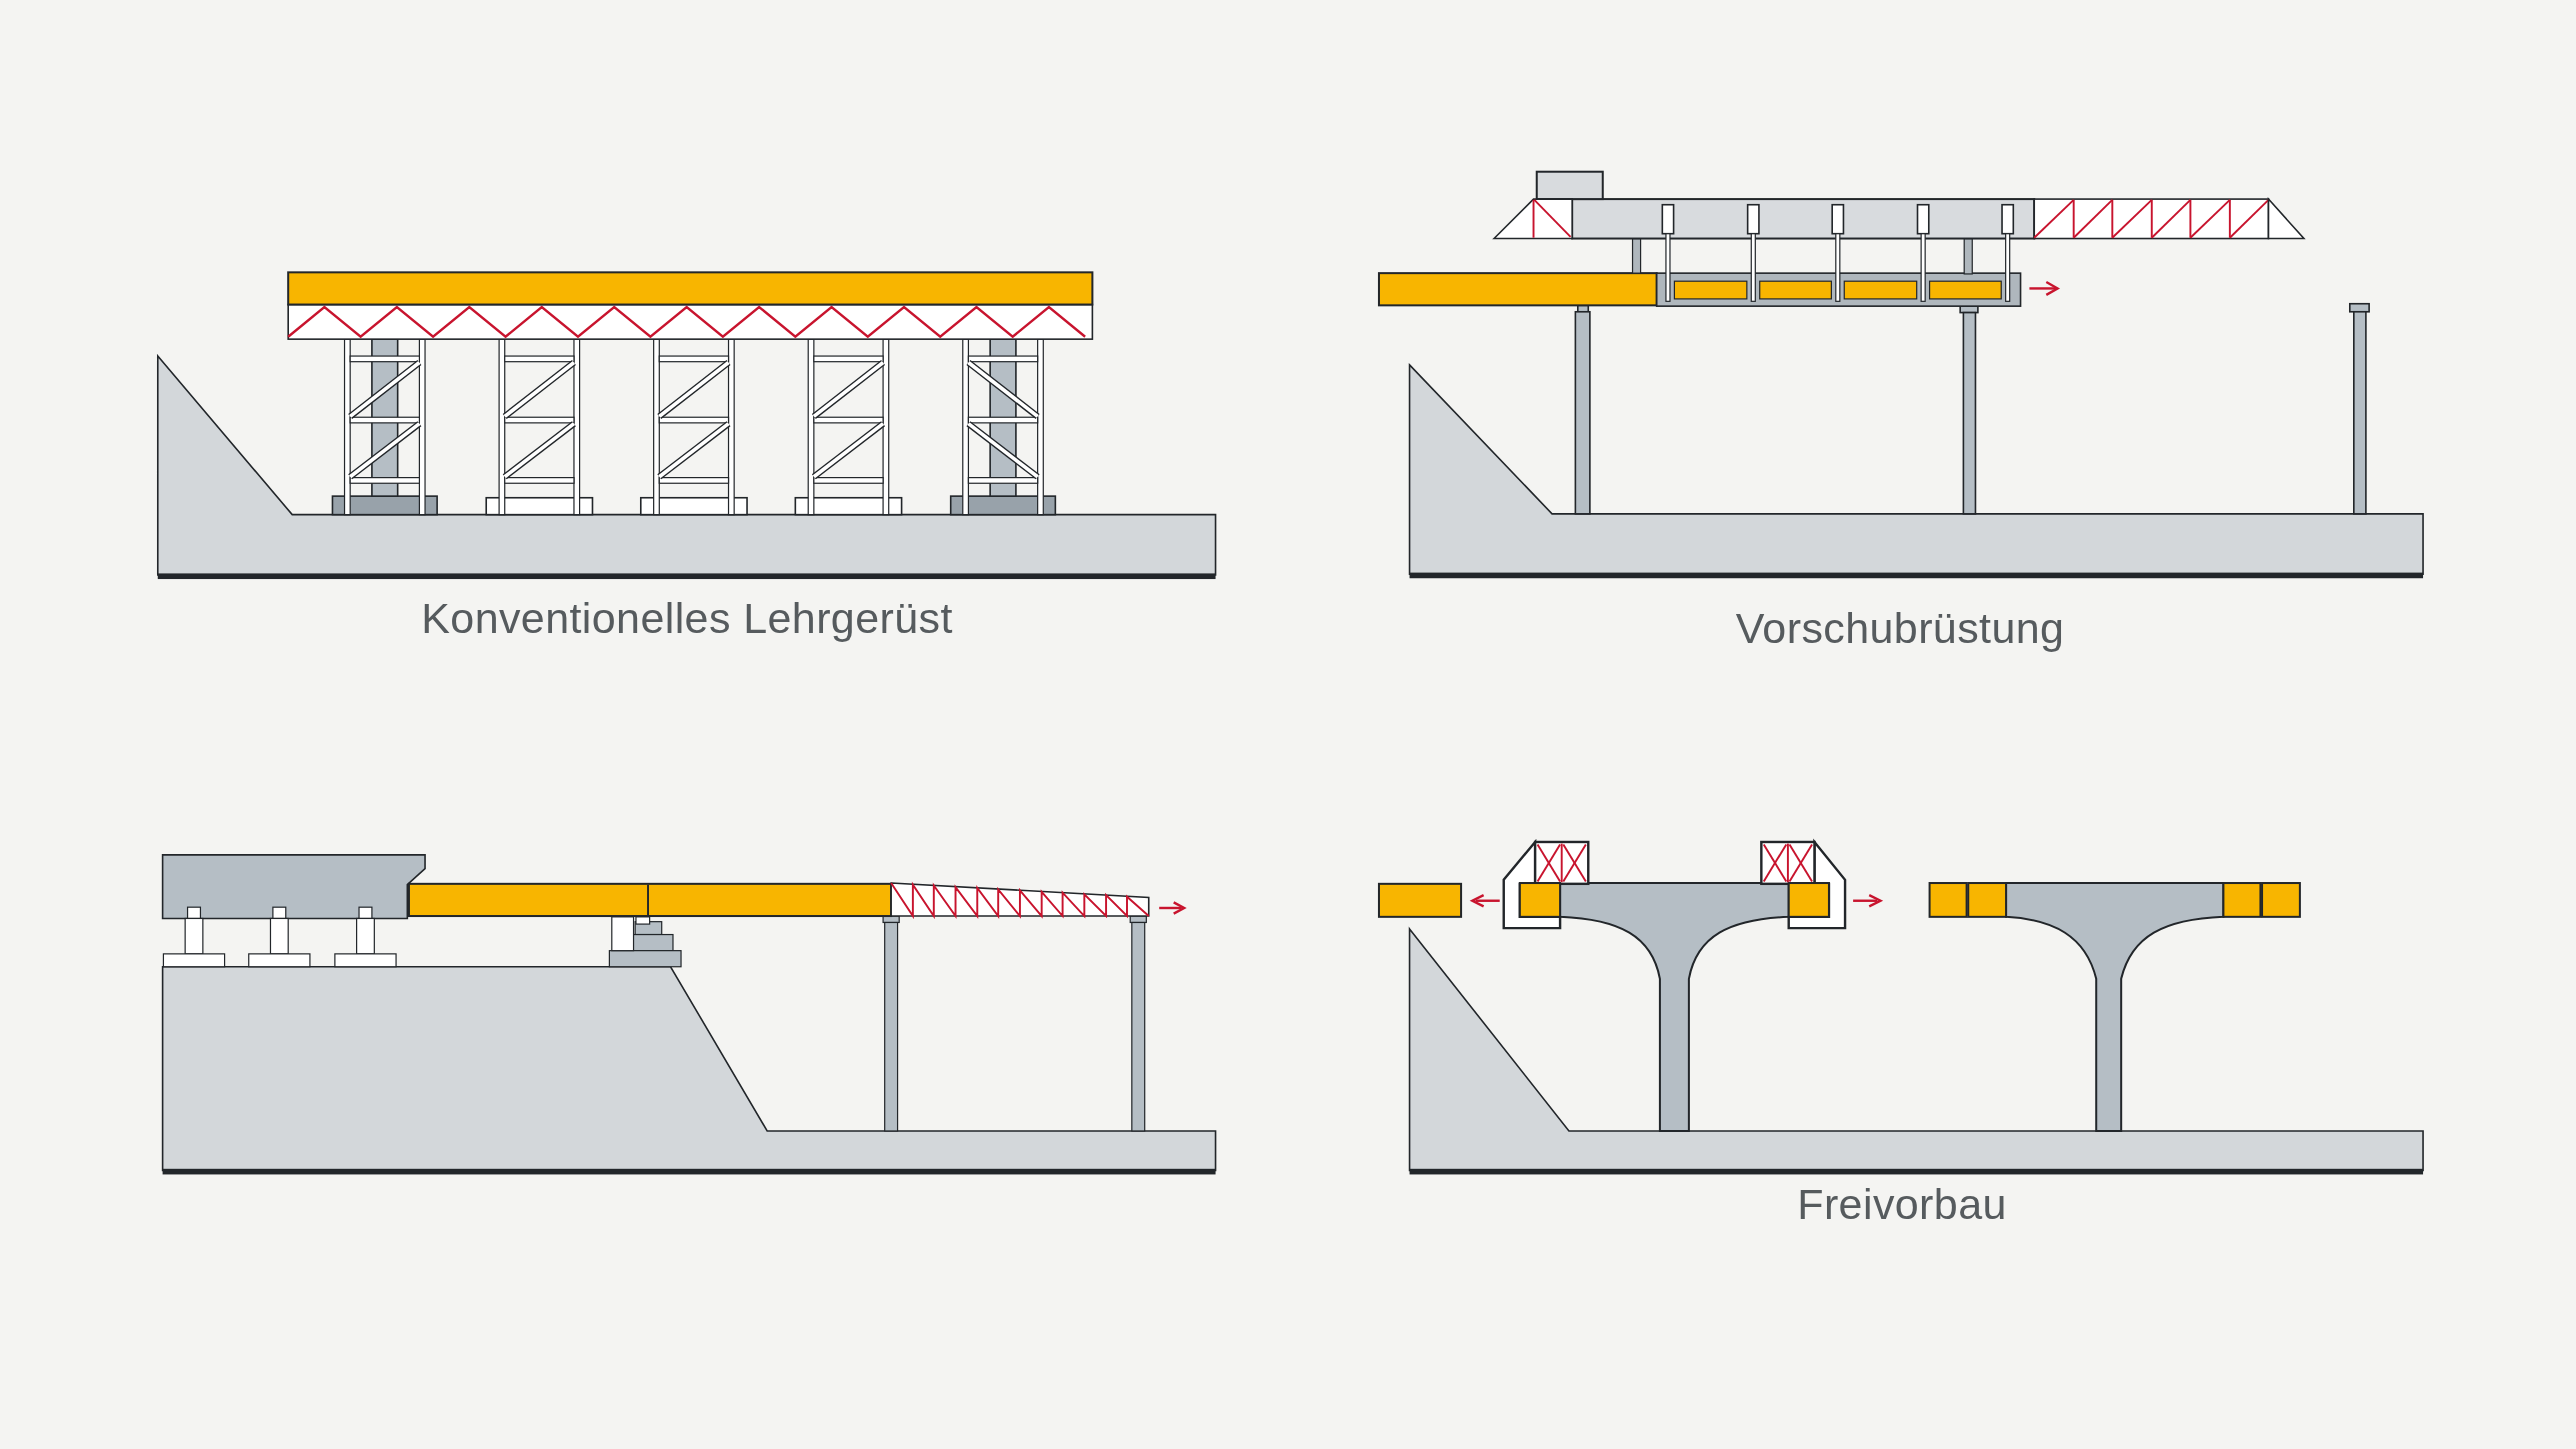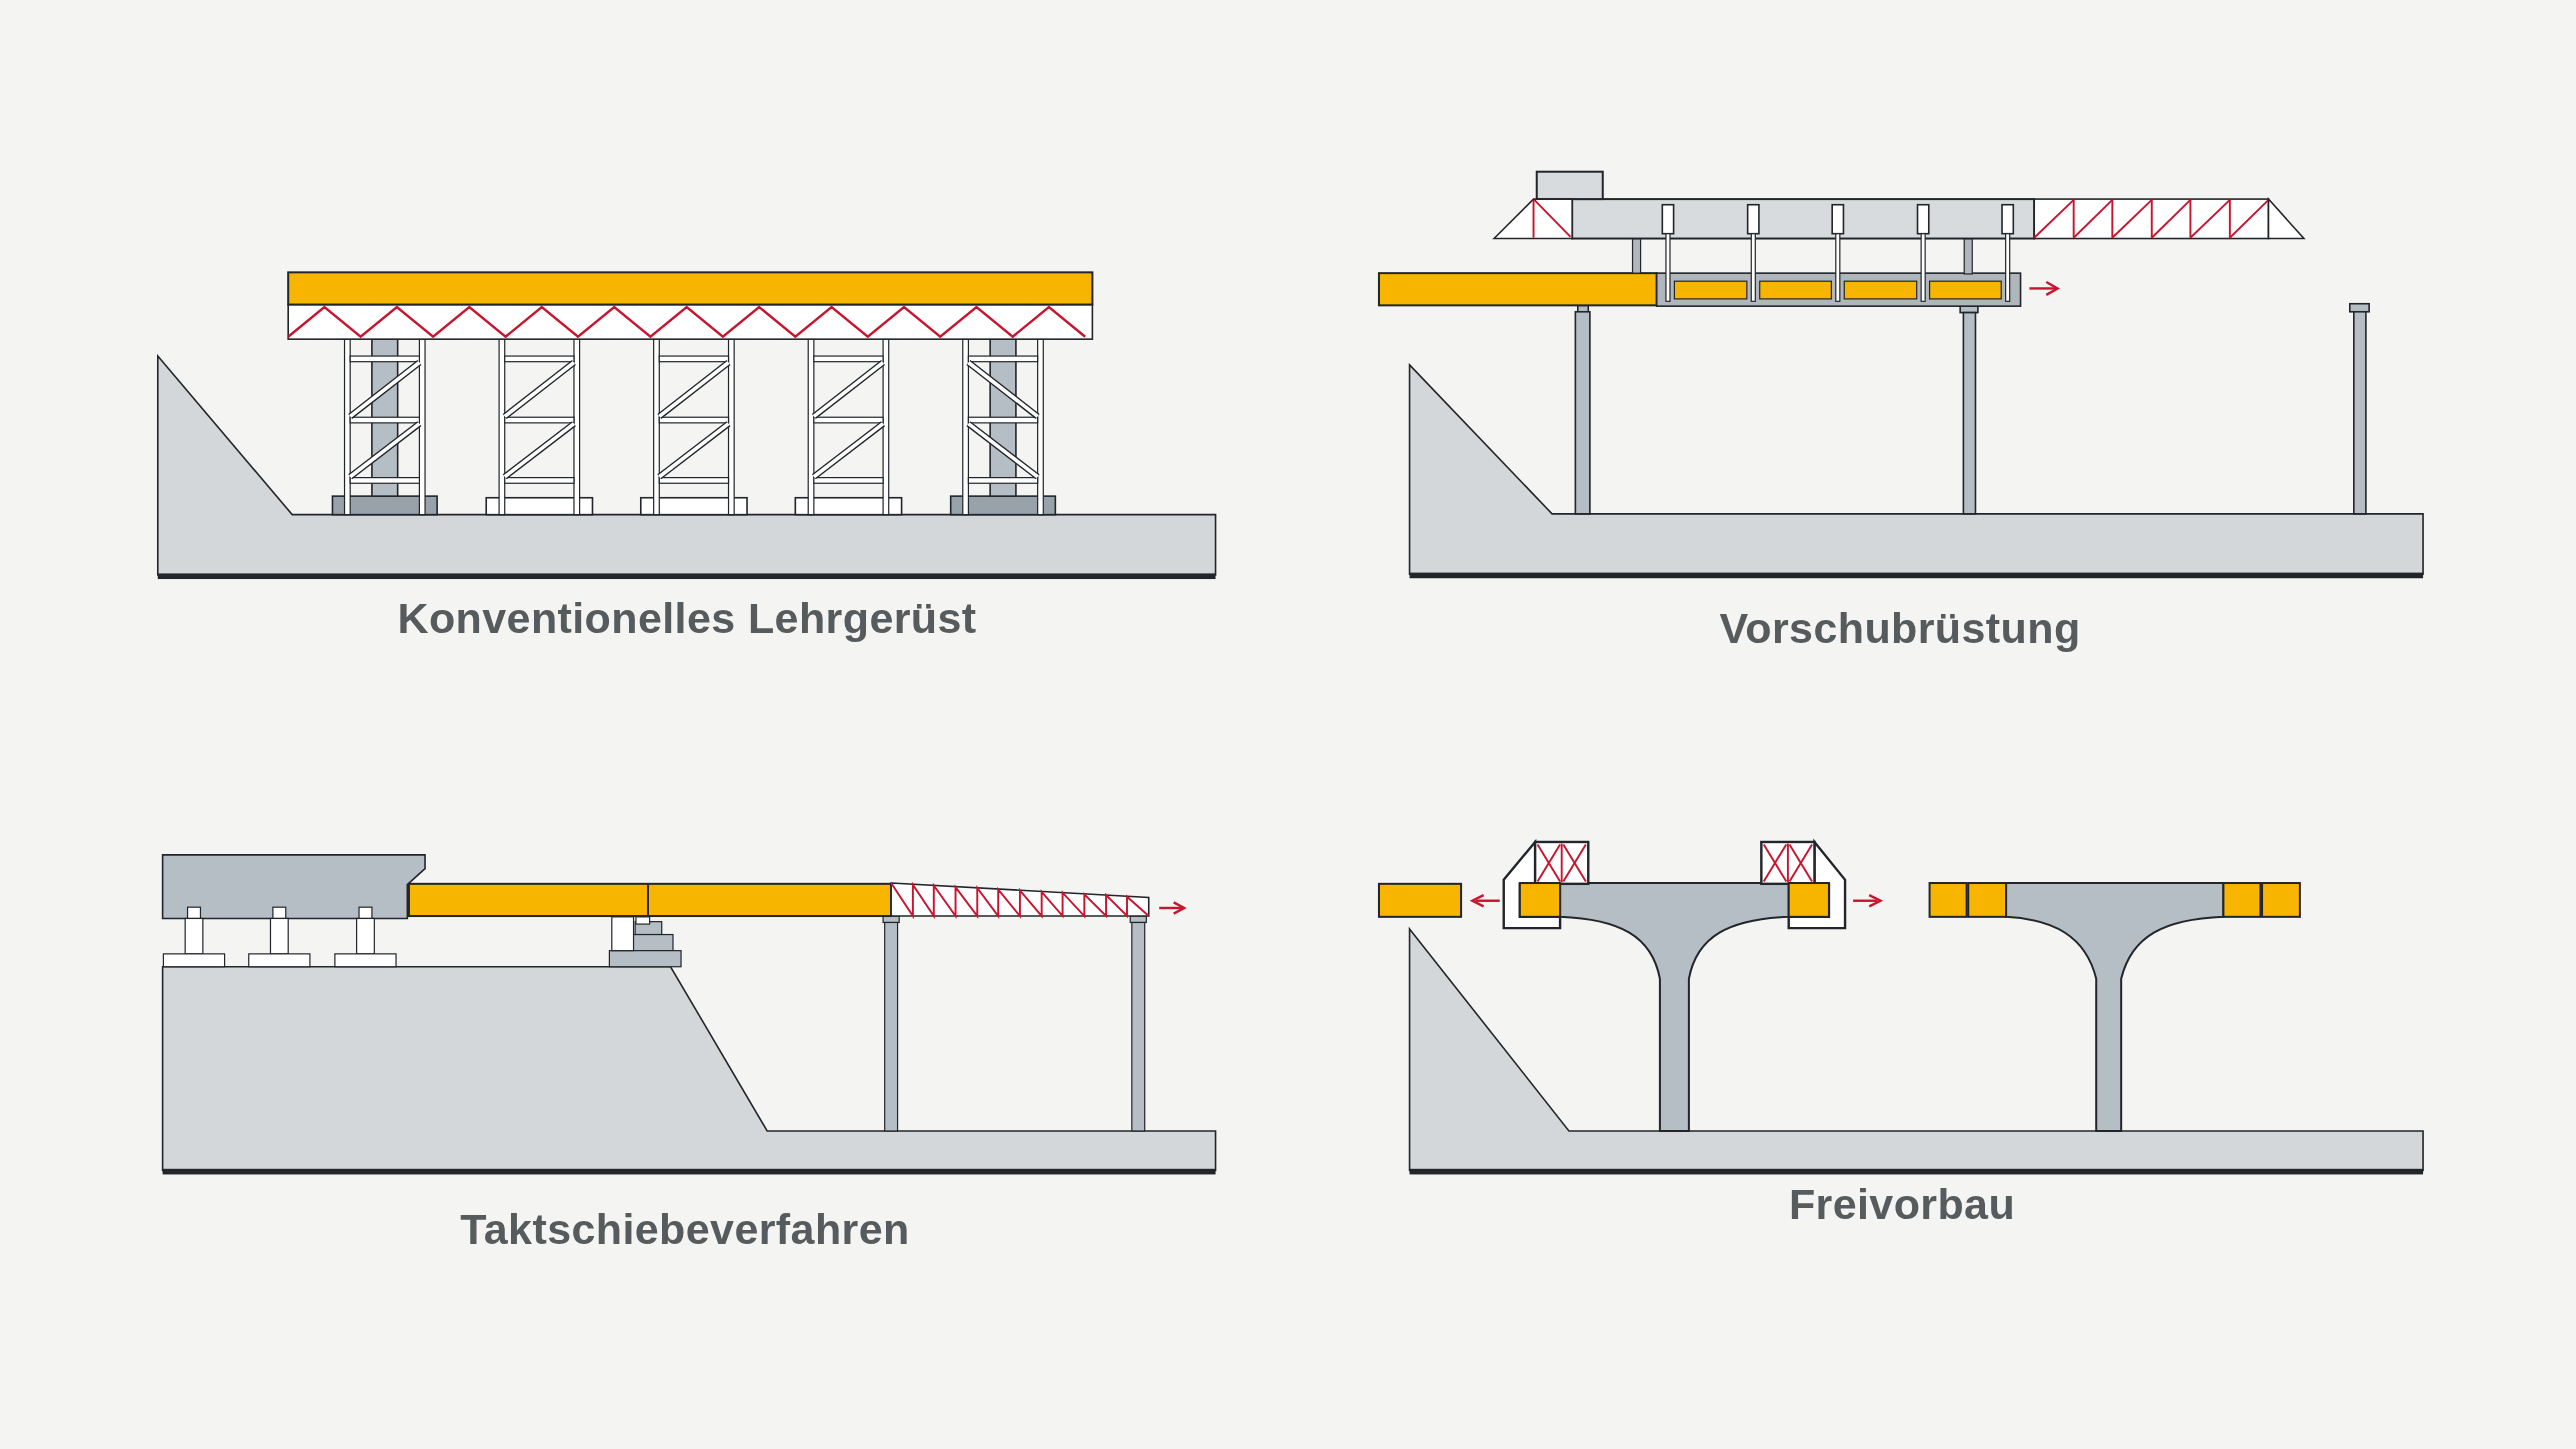--- a/index.html
+++ b/index.html
@@ -6,21 +6,21 @@
   body {
     width:2576px; height:1449px; position:relative;
     background:var(--background,#F4F4F2);
     font-family:"Liberation Sans", sans-serif;
   }
   .panel { position:absolute; width:1288px; height:725px; }
   .panel svg { position:absolute; left:0; top:0; width:1288px; height:725px; display:block; }
   .label {
     position:absolute; transform:translateX(-50%);
     font-size:43px; line-height:1; color:var(--label-text,#565B5E);
-    white-space:nowrap; letter-spacing:0.4px;font-weight:bold;
+    white-space:nowrap; letter-spacing:0.4px;
   }
   
   .ground   { fill:var(--ground-gray);  stroke:var(--outline); stroke-width:2; }
   .baseline { fill:var(--outline); }
   .yellow   { fill:var(--deck-yellow);  stroke:var(--outline); stroke-width:2.5; }
   .white    { fill:var(--white);        stroke:var(--outline); stroke-width:2; }
   .whitethin{ fill:var(--white);        stroke:var(--outline); stroke-width:1.5; }
   .steel    { fill:var(--steel-light);  stroke:var(--outline); stroke-width:2.5; }
   .steelmid { fill:var(--steel-mid);    stroke:var(--outline); stroke-width:2; }
   .pier     { fill:var(--concrete-mid); stroke:var(--outline); stroke-width:2; }
@@ -222,21 +222,20 @@
     <g>
       <path class="white" d="M1107,196 L1427,214 L1427,237 L1107,237 Z"></path>
       <path class="redthin" d="M1107,196 L1134,237 L1134,198 L1160,237 L1160,199 L1187,237 L1187,201 L1214,237 L1214,202 L1240,237 L1240,204 L1267,237 L1267,205 L1294,237 L1294,207 L1320,237 L1320,208 L1347,237 L1347,210 L1374,237 L1374,211 L1400,237 L1400,213 L1427,237"></path>
     </g>
 
     <g>
       <line class="red" x1="1440" y1="227" x2="1468" y2="227"></line>
       <polyline class="red" points="1458,220 1471,227 1458,234"></polyline>
     </g>
   </svg>
-  <div class="label" style="left:685px;top:483px">Taktschiebeverfahren</div>
 </div>
 
 <div class="panel" style="left:1288px;top:725px">
   <svg viewBox="0 0 1600 900">
     <g>
       <path class="ground" d="M151,253 L349,504 L1410,504 L1410,553 L151,553 Z"></path>
       <rect class="baseline" x="151" y="551" width="1259" height="7"></rect>
     </g>
 
     <g>

